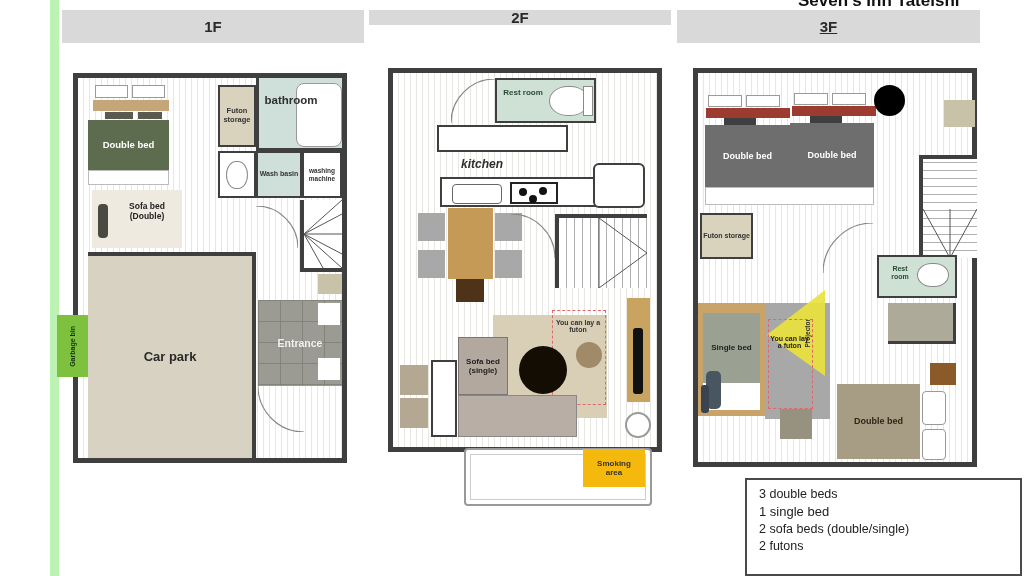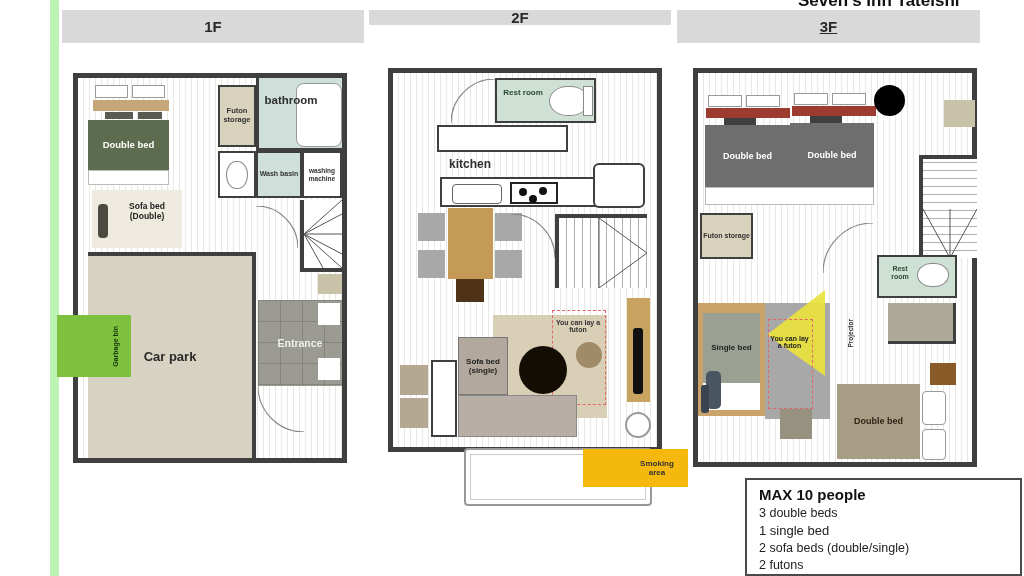--- a/index.html
+++ b/index.html
@@ -1,19 +1,19 @@
 <!DOCTYPE html>
 <html><head>
 <meta charset="utf-8">
 <style>
   html,body{margin:0;padding:0;}
   .canvas{position:relative;width:1024px;height:576px;background:#ffffff;overflow:hidden;
           font-family:"Liberation Sans",sans-serif;color:#222;}
   .abs{position:absolute;}
-  .flex{display:flex;align-items:center;justify-content:center;text-align:center;padding-left:43px;}
+  .flex{display:flex;align-items:center;justify-content:center;text-align:center;}
   .bold{font-weight:bold;}
   .floor-header{background:#d9d9d9;font-weight:bold;font-size:15px;color:#2a2a2a;
                 display:flex;align-items:center;justify-content:center;}
   .title{font-weight:bold;font-size:17px;color:#111;white-space:nowrap;}
   .plan{position:absolute;border:5px solid #3f3f3f;box-sizing:border-box;
         background:repeating-linear-gradient(90deg,#ffffff 0 5px,#e9e7e2 5px 6px);}
   .room{position:absolute;box-sizing:border-box;display:flex;align-items:center;
         justify-content:center;text-align:center;line-height:1.15;}
   .stairs-v{background:repeating-linear-gradient(90deg,#ffffff 0 7px,#b0b0b0 7px 8px);}
   .stairs-h{background:repeating-linear-gradient(0deg,#ffffff 0 7px,#b0b0b0 7px 8px);}
@@ -112,21 +112,21 @@
       <span class="bold" style="position:absolute;left:5px;top:8px;width:42px;font-size:8px;color:#2a4a38;">Rest room</span>
       <div class="oval" style="position:absolute;left:52px;top:6px;width:40px;height:30px;"></div>
       <div class="abs" style="left:86px;top:6px;width:10px;height:30px;background:#fff;border:1.5px solid #8a8a8a;box-sizing:border-box;"></div>
     </div>
 
     <svg class="abs" style="left:58px;top:6px;" width="44" height="44" viewBox="0 0 44 44">
       <path d="M44 0 A44 44 0 0 0 0 44" fill="none" stroke="#888" stroke-width="1.2"></path>
     </svg>
 
     <div class="room" style="left:44px;top:52px;width:131px;height:27px;background:#fff;border:2px solid #3f3f3f;"></div>
-    <div class="abs bold" style="left:56px;top:84px;font-size:12px;color:#2f2f2f;">kitchen</div>
+    <div class="abs bold" style="left:68px;top:84px;font-size:12px;color:#2f2f2f;font-style:italic;">kitchen</div>
     <div class="room" style="left:47px;top:104px;width:157px;height:30px;background:#fff;border:2px solid #3f3f3f;">
       <div class="abs" style="left:10px;top:5px;width:48px;height:18px;background:#fff;border:1.5px solid #666;border-radius:4px;"></div>
       <div class="abs" style="left:68px;top:3px;width:48px;height:22px;background:#fff;border:2px solid #222;box-sizing:border-box;">
         <div class="abs circle" style="left:7px;top:4px;width:8px;height:8px;background:#111;"></div>
         <div class="abs circle" style="left:27px;top:3px;width:8px;height:8px;background:#111;"></div>
         <div class="abs circle" style="left:17px;top:11px;width:8px;height:8px;background:#111;"></div>
       </div>
     </div>
 
     <div class="room" style="left:25px;top:140px;width:27px;height:28px;background:#a8a8a8;"></div>
@@ -233,20 +233,19 @@
     <div class="abs bold" style="left:71px;top:262px;width:41px;font-size:7px;color:#222;text-align:center;">You can lay a futon</div>
     <div class="room" style="left:82px;top:336px;width:32px;height:30px;background:#96927f;"></div>
 
     <div class="room" style="left:232px;top:290px;width:26px;height:22px;background:#8a5a28;"></div>
     <div class="room bold" style="left:139px;top:311px;width:83px;height:75px;background:#a79c84;font-size:9px;color:#2f2619;">Double bed</div>
     <div class="room" style="left:224px;top:318px;width:24px;height:34px;background:#fff;border:1.5px solid #999;border-radius:4px;"></div>
     <div class="room" style="left:224px;top:356px;width:24px;height:31px;background:#fff;border:1.5px solid #999;border-radius:4px;"></div>
   </div>
 
   <div class="abs" style="left:745px;top:478px;width:277px;height:98px;background:#fff;border:2px solid #4a4a4a;box-sizing:border-box;padding:6px 12px;">
-    <div class="bold" style="font-size:15px;color:#111;margin-bottom:2px;">MAX 10 people</div>
     <div style="font-size:12.5px;line-height:1.38;">3 double beds</div>
     <div style="font-size:13px;line-height:1.38;">1 single bed</div>
     <div style="font-size:12.5px;line-height:1.38;">2 sofa beds (double/single)</div>
     <div style="font-size:12.5px;line-height:1.38;">2 futons</div>
   </div>
 
 </div>
 
 </body></html>

